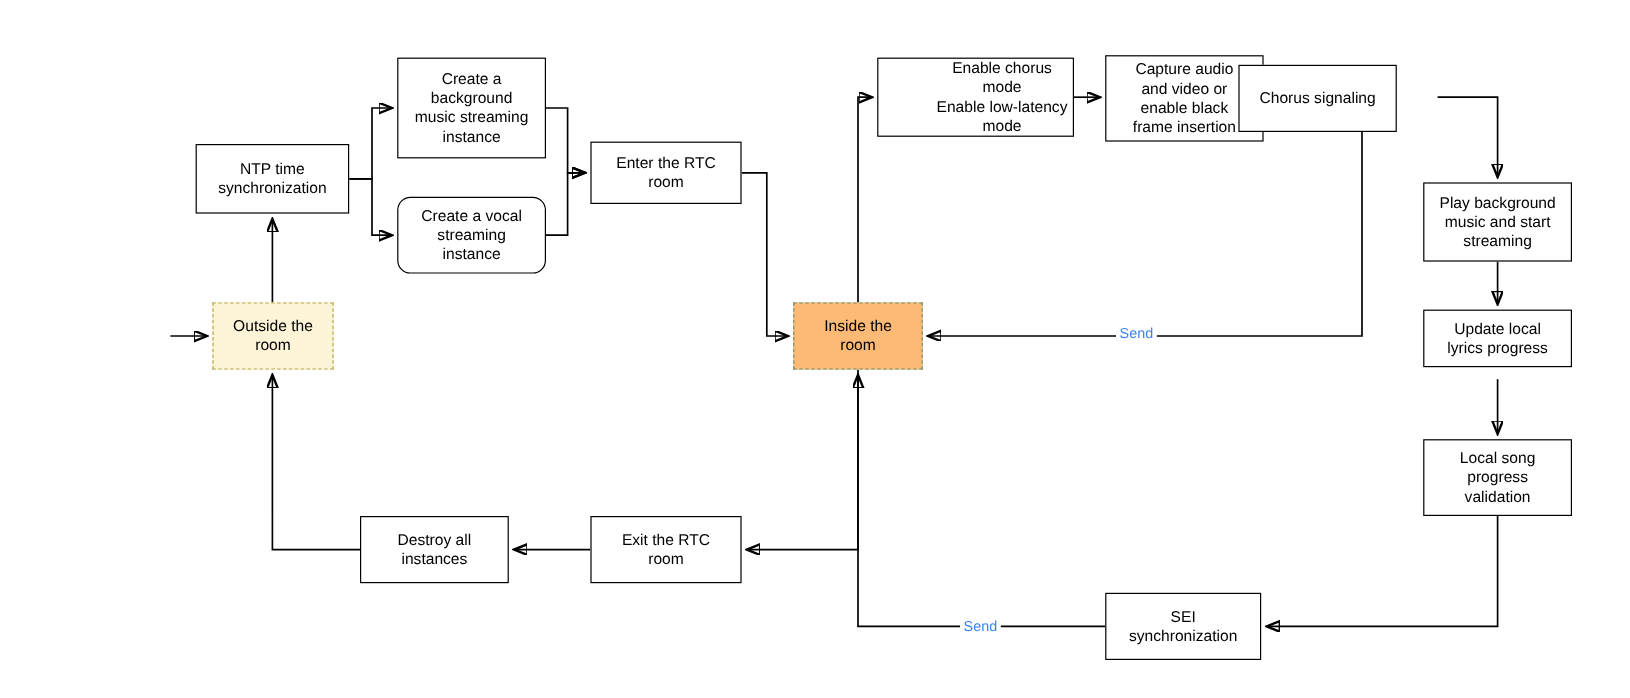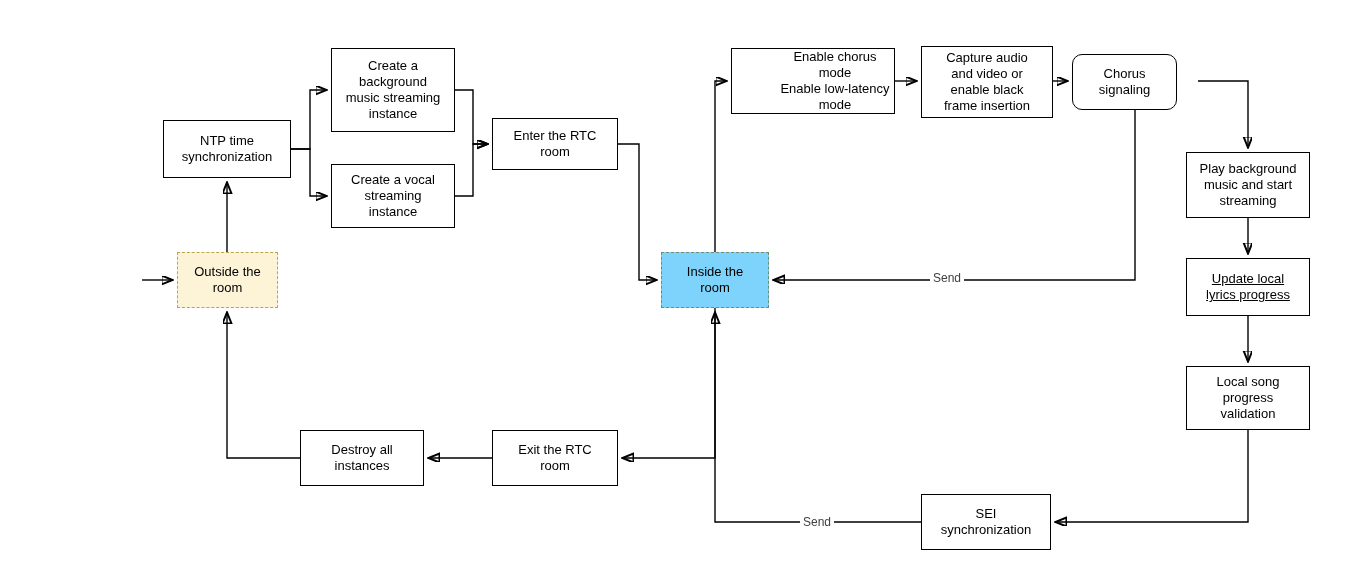--- a/index.html
+++ b/index.html
@@ -32,26 +32,26 @@
     padding: 2px 4px;
     white-space: pre-line;
   }
   .node.dashed-yellow {
     border: 1px dashed #b8a64a;
     background: #fdf3d7;
     text-align: center;
   }
   .node.dashed-green {
     border: 1px dashed #6f8f6f;
-    background: #7dd3fc;
+    background: #fdba74;
   }
   .edge-label {
     position: absolute;
     font-size: 12px;
-    color: #404040;
+    color: #3b82f6;
     background: #ffffff;
     padding: 0 3px;
     line-height: 14px;
   }
   svg.links {
     position: absolute;
     left: 0;
     top: 0;
     width: 1358px;
     height: 582px;
@@ -117,46 +117,46 @@
 room</div>
 
   <div class="node" style="left:163px; top:120px; width:128px; height:58px;text-align:center;">NTP time
 synchronization</div>
 
   <div class="node" style="left:331px; top:48px; width:124px; height:84px;">Create a
 background
 music streaming
 instance</div>
 
-  <div class="node" style="left:331px; top:164px; width:124px; height:64px;">Create a vocal
+  <div class="node" style="left:331px; top:164px; width:124px; height:64px;border-radius:11px;">Create a vocal
 streaming
 instance</div>
 
   <div class="node" style="left:492px; top:118px; width:126px; height:52px;">Enter the RTC
 room</div>
 
   <div class="node dashed-green" style="left:661px; top:252px; width:108px; height:56px;">Inside the
 room</div>
 
   <div class="node" style="left:731px; top:48px; width:164px; height:66px;padding-left:48px;">Enable chorus mode
 Enable low-latency
 mode</div>
 
   <div class="node" style="left:921px; top:46px; width:132px; height:72px;">Capture audio
 and video or
 enable black
 frame insertion</div>
 
-  <div class="node" style="left:1072px; top:54px; width:105px; height:56px;border-radius:10px;">Chorus signaling</div>
+  <div class="node" style="left:1032px; top:54px; width:132px; height:56px;">Chorus signaling</div>
 
   <div class="node" style="left:1186px; top:152px; width:124px; height:66px;">Play background
 music and start
 streaming</div>
 
-  <div class="node" style="left:1186px; top:258px; width:124px; height:58px;text-decoration:underline;">Update local
+  <div class="node" style="left:1186px; top:258px; width:124px; height:48px;">Update local
 lyrics progress</div>
 
   <div class="node" style="left:1186px; top:366px; width:124px; height:64px;">Local song
 progress
 validation</div>
 
   <div class="node" style="left:921px; top:494px; width:130px; height:56px;">SEI
 synchronization</div>
 
   <div class="node" style="left:492px; top:430px; width:126px; height:56px;">Exit the RTC

